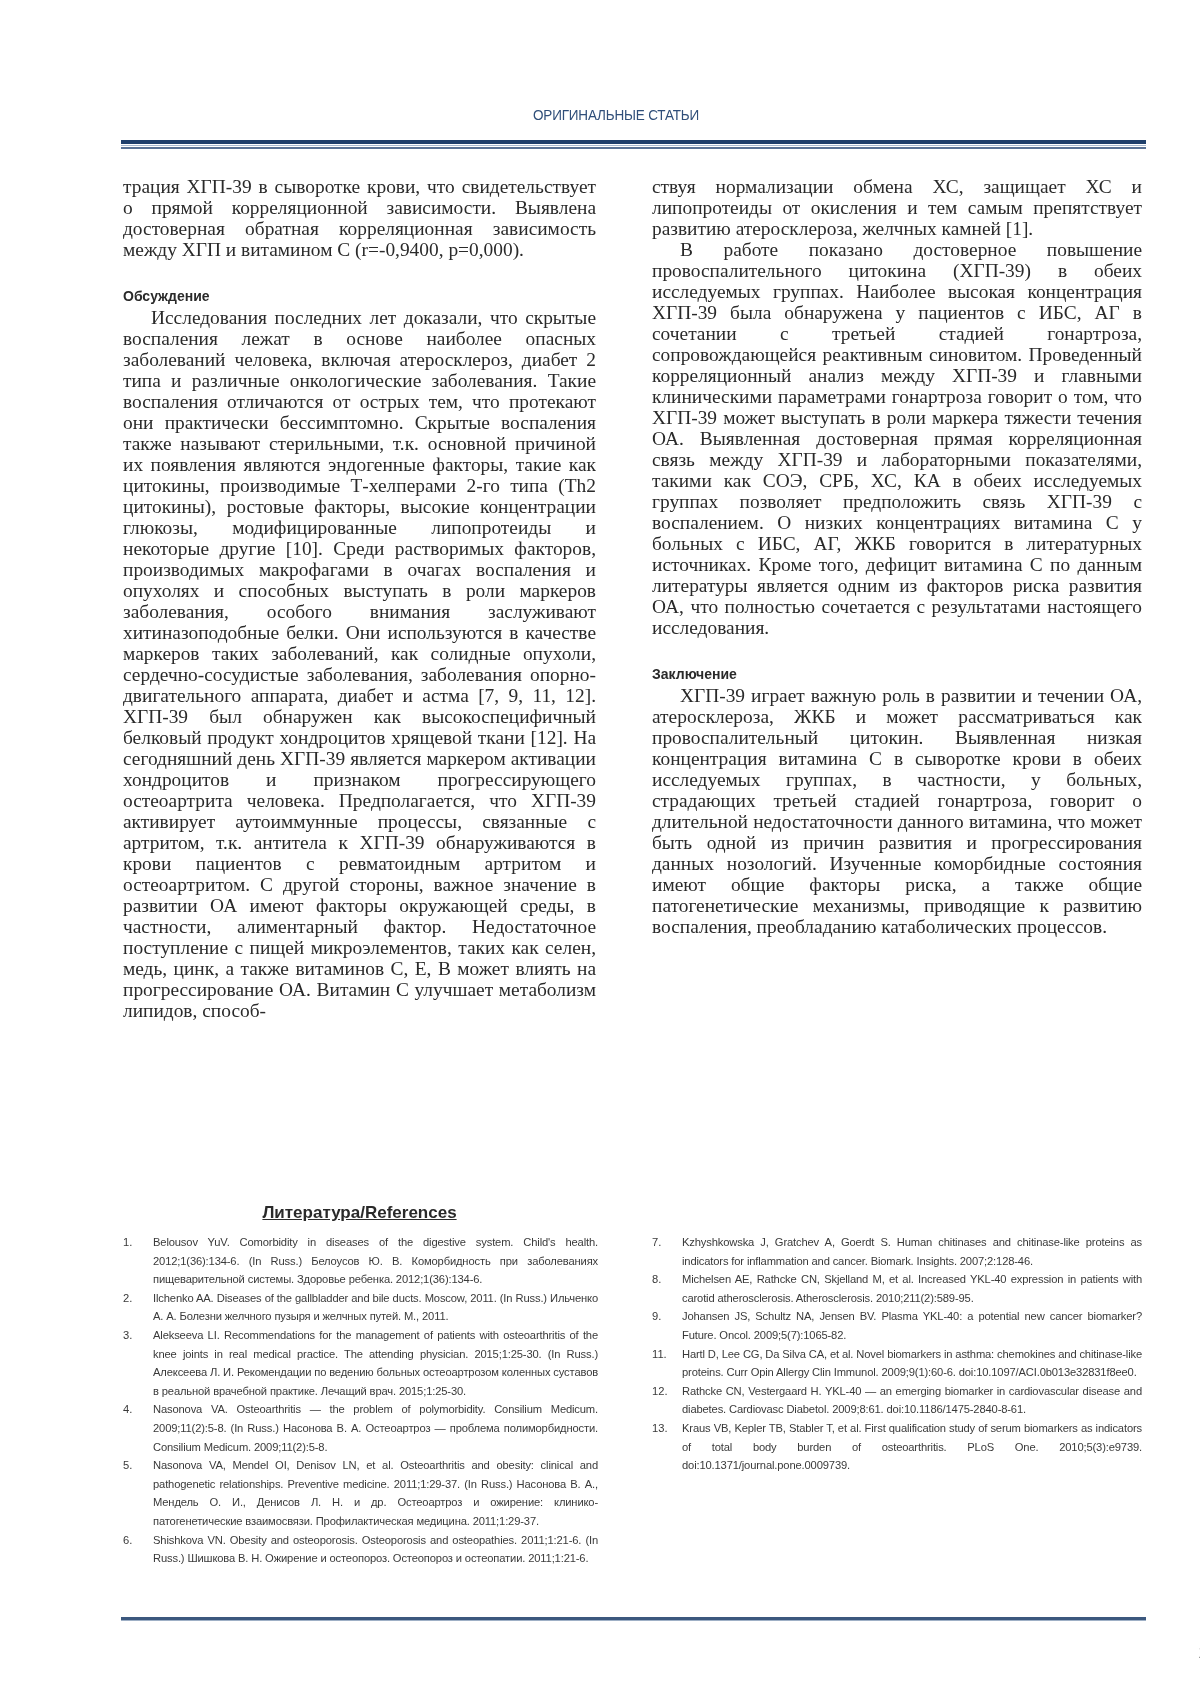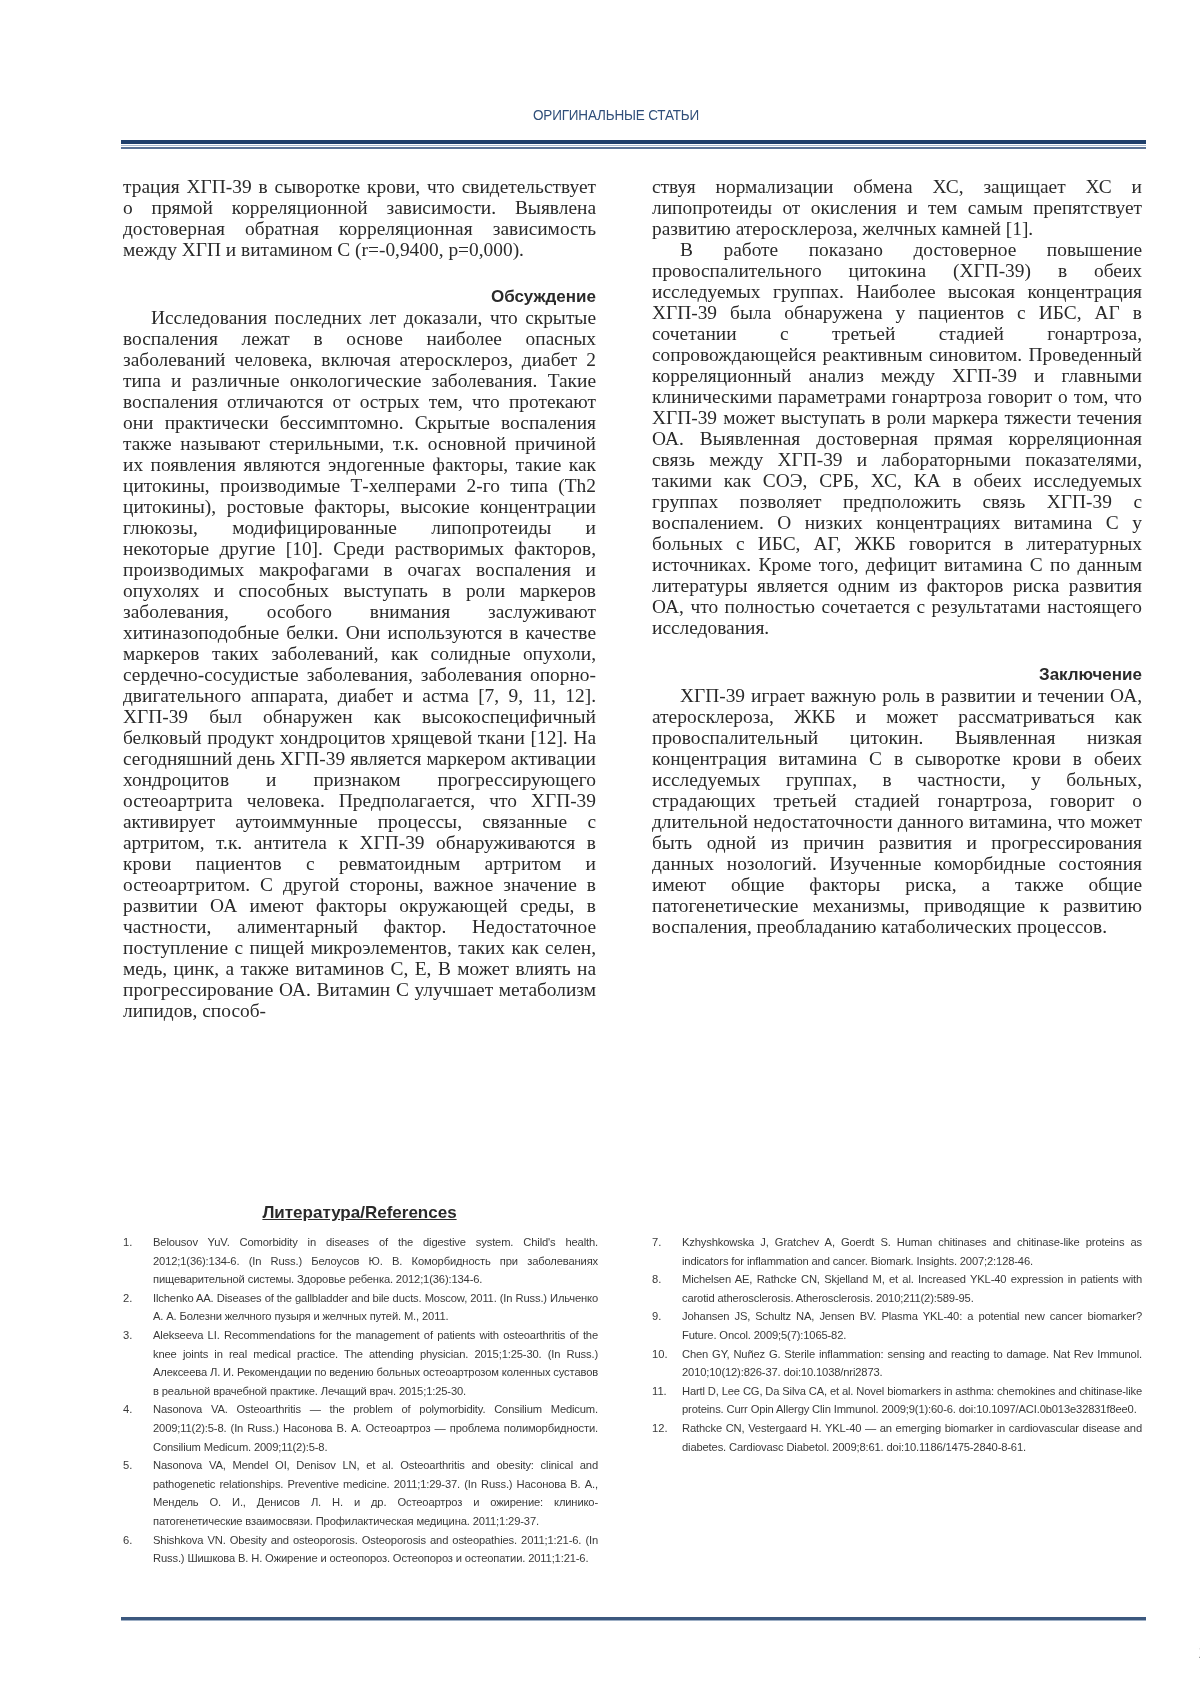--- a/index.html
+++ b/index.html
@@ -17,22 +17,22 @@
   .head-rule.r3 { top: 124px; height: 2px; background: #5b7396; }
 
   .col { position: absolute; top: 153px; width: 473px;
          font-family: "Liberation Serif", serif; font-size: 19.4px; line-height: 21px;
          text-align: justify; color: #2a2a2a; }
   .col.left { left: 107px; }
   .col.right { left: 636px; width: 490px; }
   .col p { margin: 0; }
   .col p.indent { text-indent: 28px; }
   .sec-title {
-    font-family: "Liberation Sans", sans-serif; font-weight: bold; font-size: 17px;
-    text-align: right; margin: 0; color: #2a2a2a;
+    font-family: "Liberation Sans", sans-serif; font-weight: bold; font-size: 14px;
+    text-align: left; margin: 0; color: #2a2a2a;
   }
   .gap-m { height: 26px; }
   .bold-lead { font-weight: bold; }
 
   .refs-title {
     position: absolute; top: 1180px; left: 107px; width: 473px; text-align: center;
     font-family: "Liberation Sans", sans-serif; font-weight: bold; font-size: 17px; color: #2a2a2a; text-decoration: underline;
   }
   .refs { position: absolute; font-family: "Liberation Sans", sans-serif; font-size: 11.2px;
           line-height: 18.6px; color: #3a3a3a; }
@@ -109,29 +109,29 @@
       </div>
     <div class="ref">
         <span class="ref-num">8.</span>
         <span class="ref-text">Michelsen AE, Rathcke CN, Skjelland M, et al. Increased YKL-40 expression in patients with carotid atherosclerosis. Atherosclerosis. 2010;211(2):589-95.</span>
       </div>
     <div class="ref">
         <span class="ref-num">9.</span>
         <span class="ref-text">Johansen JS, Schultz NA, Jensen BV. Plasma YKL-40: a potential new cancer biomarker? Future. Oncol. 2009;5(7):1065-82.</span>
       </div>
     <div class="ref">
-        <span class="ref-num">10.</span>
-        <span class="ref-text">Chen GY, Nuñez G. Sterile inflammation: sensing and reacting to damage. Nat Rev Immunol. 2010;10(12):826-37. doi:10.1038/nri2873.</span>
-      </div>
-    <div class="ref">
         <span class="ref-num">11.</span>
         <span class="ref-text">Hartl D, Lee CG, Da Silva CA, et al. Novel biomarkers in asthma: chemokines and chitinase-like proteins. Curr Opin Allergy Clin Immunol. 2009;9(1):60-6. doi:10.1097/ACI.0b013e32831f8ee0.</span>
       </div>
     <div class="ref">
         <span class="ref-num">12.</span>
         <span class="ref-text">Rathcke CN, Vestergaard H. YKL-40 — an emerging biomarker in cardiovascular disease and diabetes. Cardiovasc Diabetol. 2009;8:61. doi:10.1186/1475-2840-8-61.</span>
+      </div>
+    <div class="ref">
+        <span class="ref-num">13.</span>
+        <span class="ref-text">Kraus VB, Kepler TB, Stabler T, et al. First qualification study of serum biomarkers as indicators of total body burden of osteoarthritis. PLoS One. 2010;5(3):e9739. doi:10.1371/journal.pone.0009739.</span>
       </div>
   </div>
 
   <div class="foot-rule"></div>
   <div class="foot-rule2"></div>
   <div class="page-num">11</div>
 </div>
 
 </body></html>

